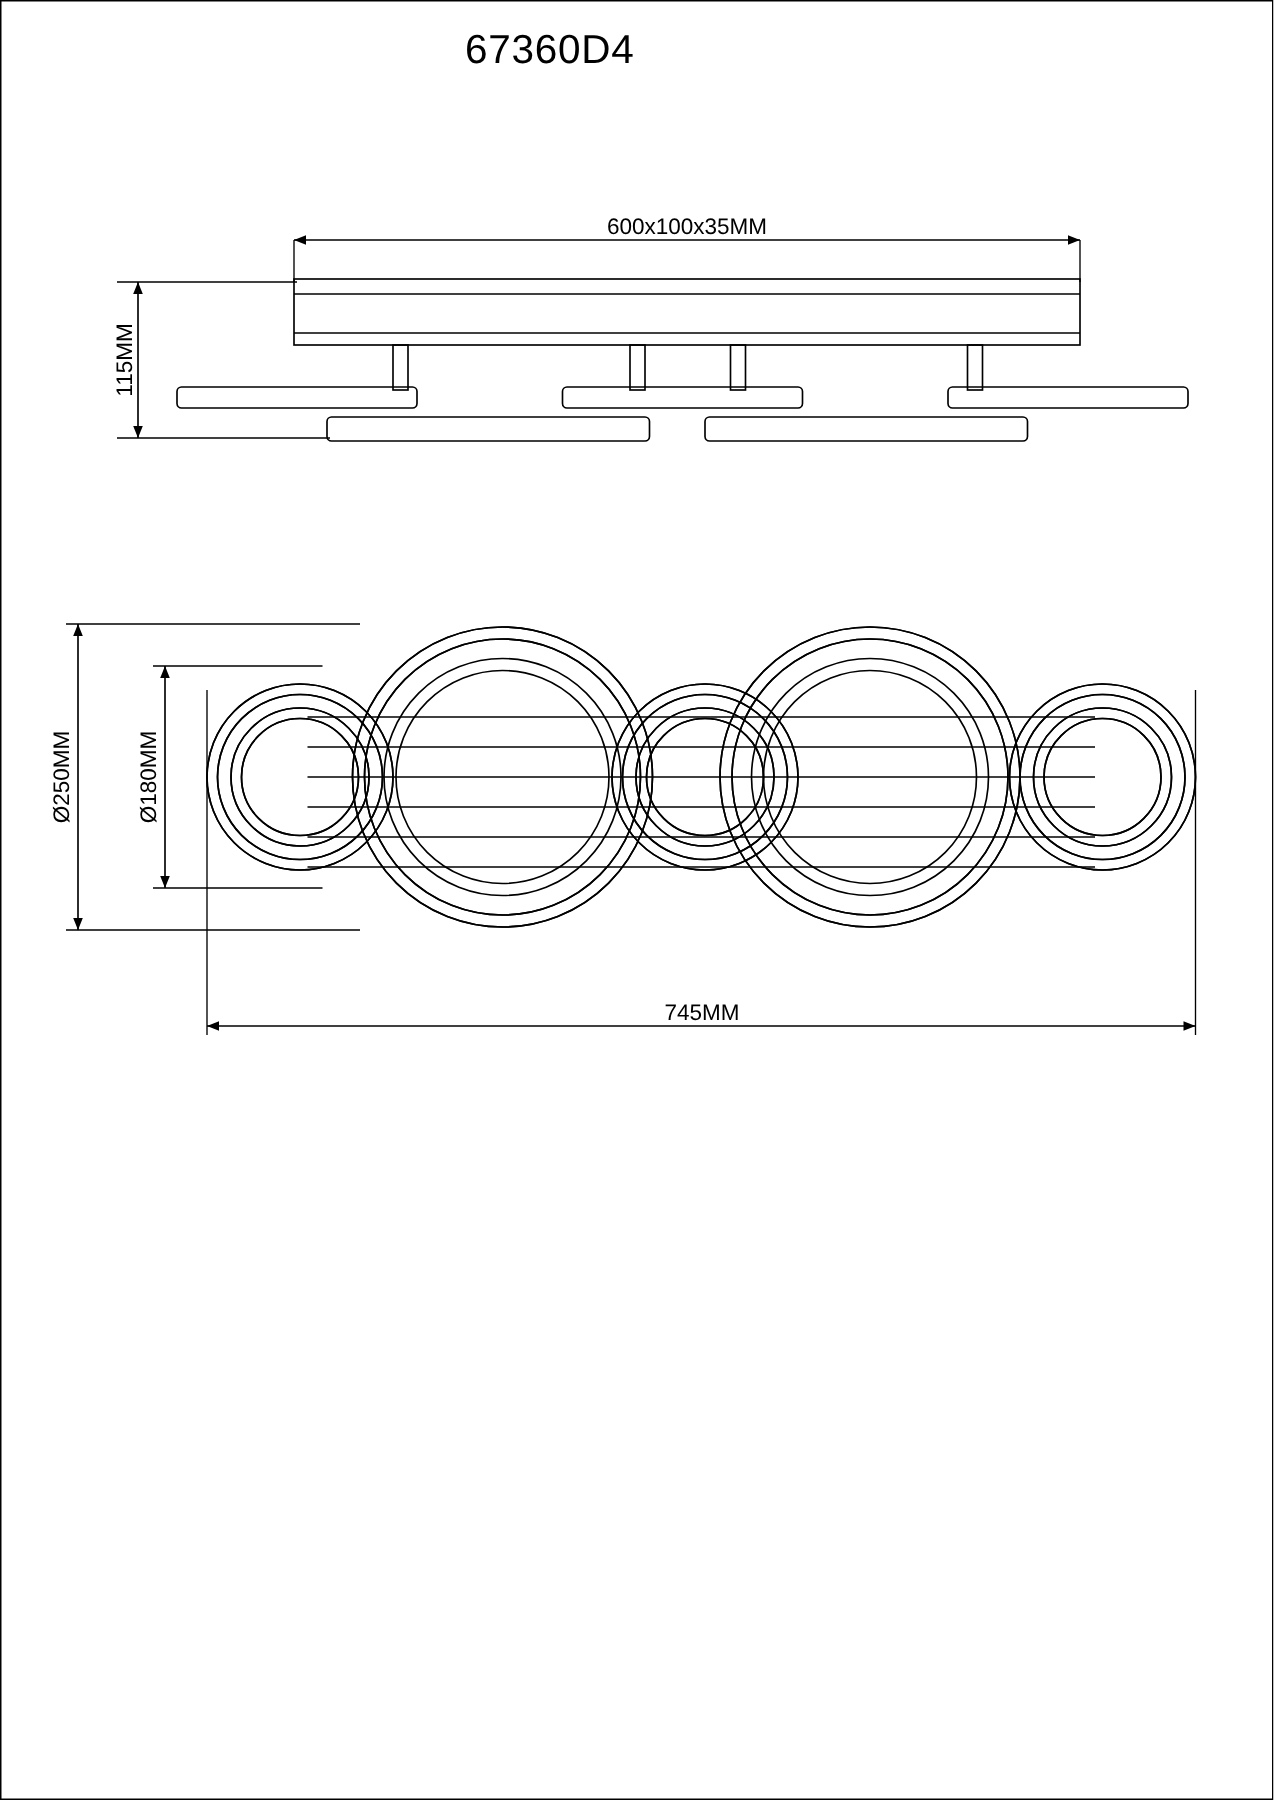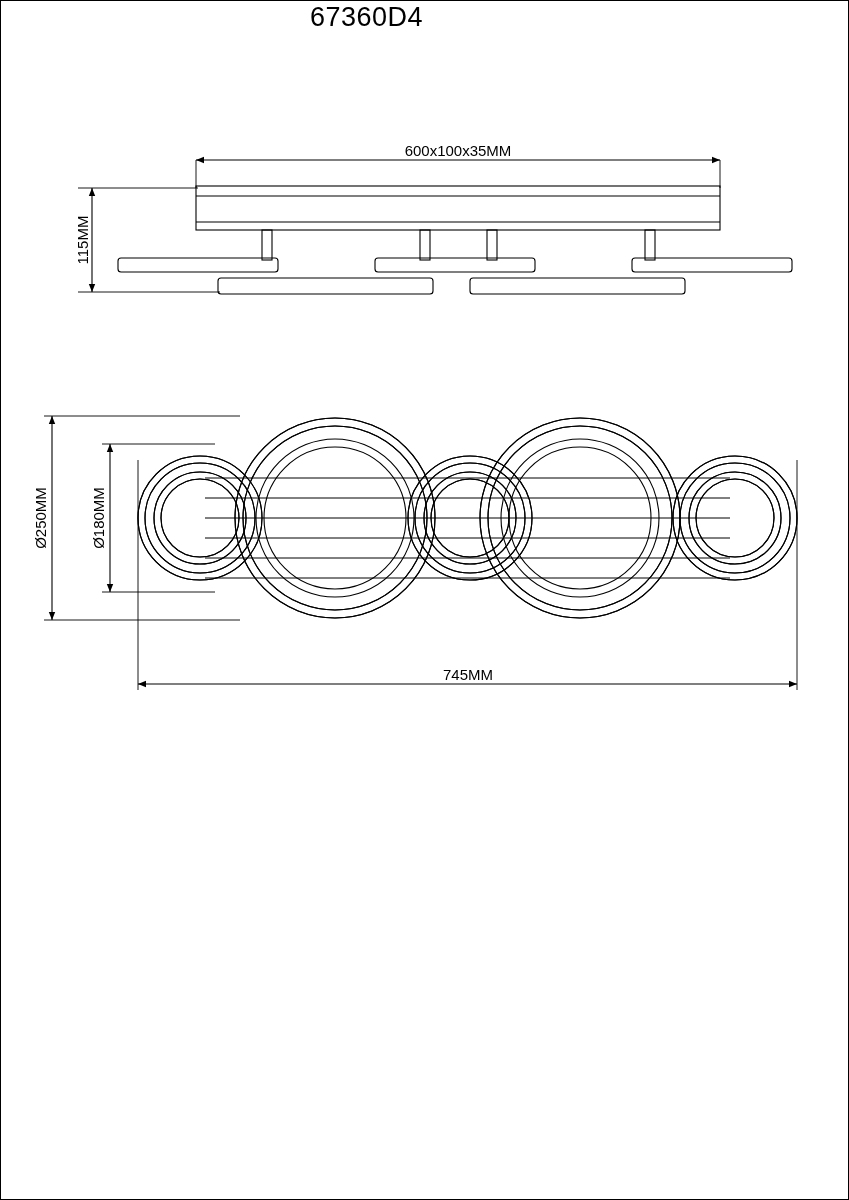--- a/index.html
+++ b/index.html
@@ -16,21 +16,21 @@
     overflow: hidden;
   }
   .sheet {
     position: absolute;
     inset: 0;
     border: 1px solid #000;
     box-sizing: border-box;
   }
   .title {
     position: absolute;
-    top: 2px;
+    top: 18px;
     left: 0;
     width: 733px;
     text-align: center;
     font-size: 27px;
     letter-spacing: 0.5px;
   }
   svg.drawing {
     position: absolute;
     top: 0;
     left: 0;

